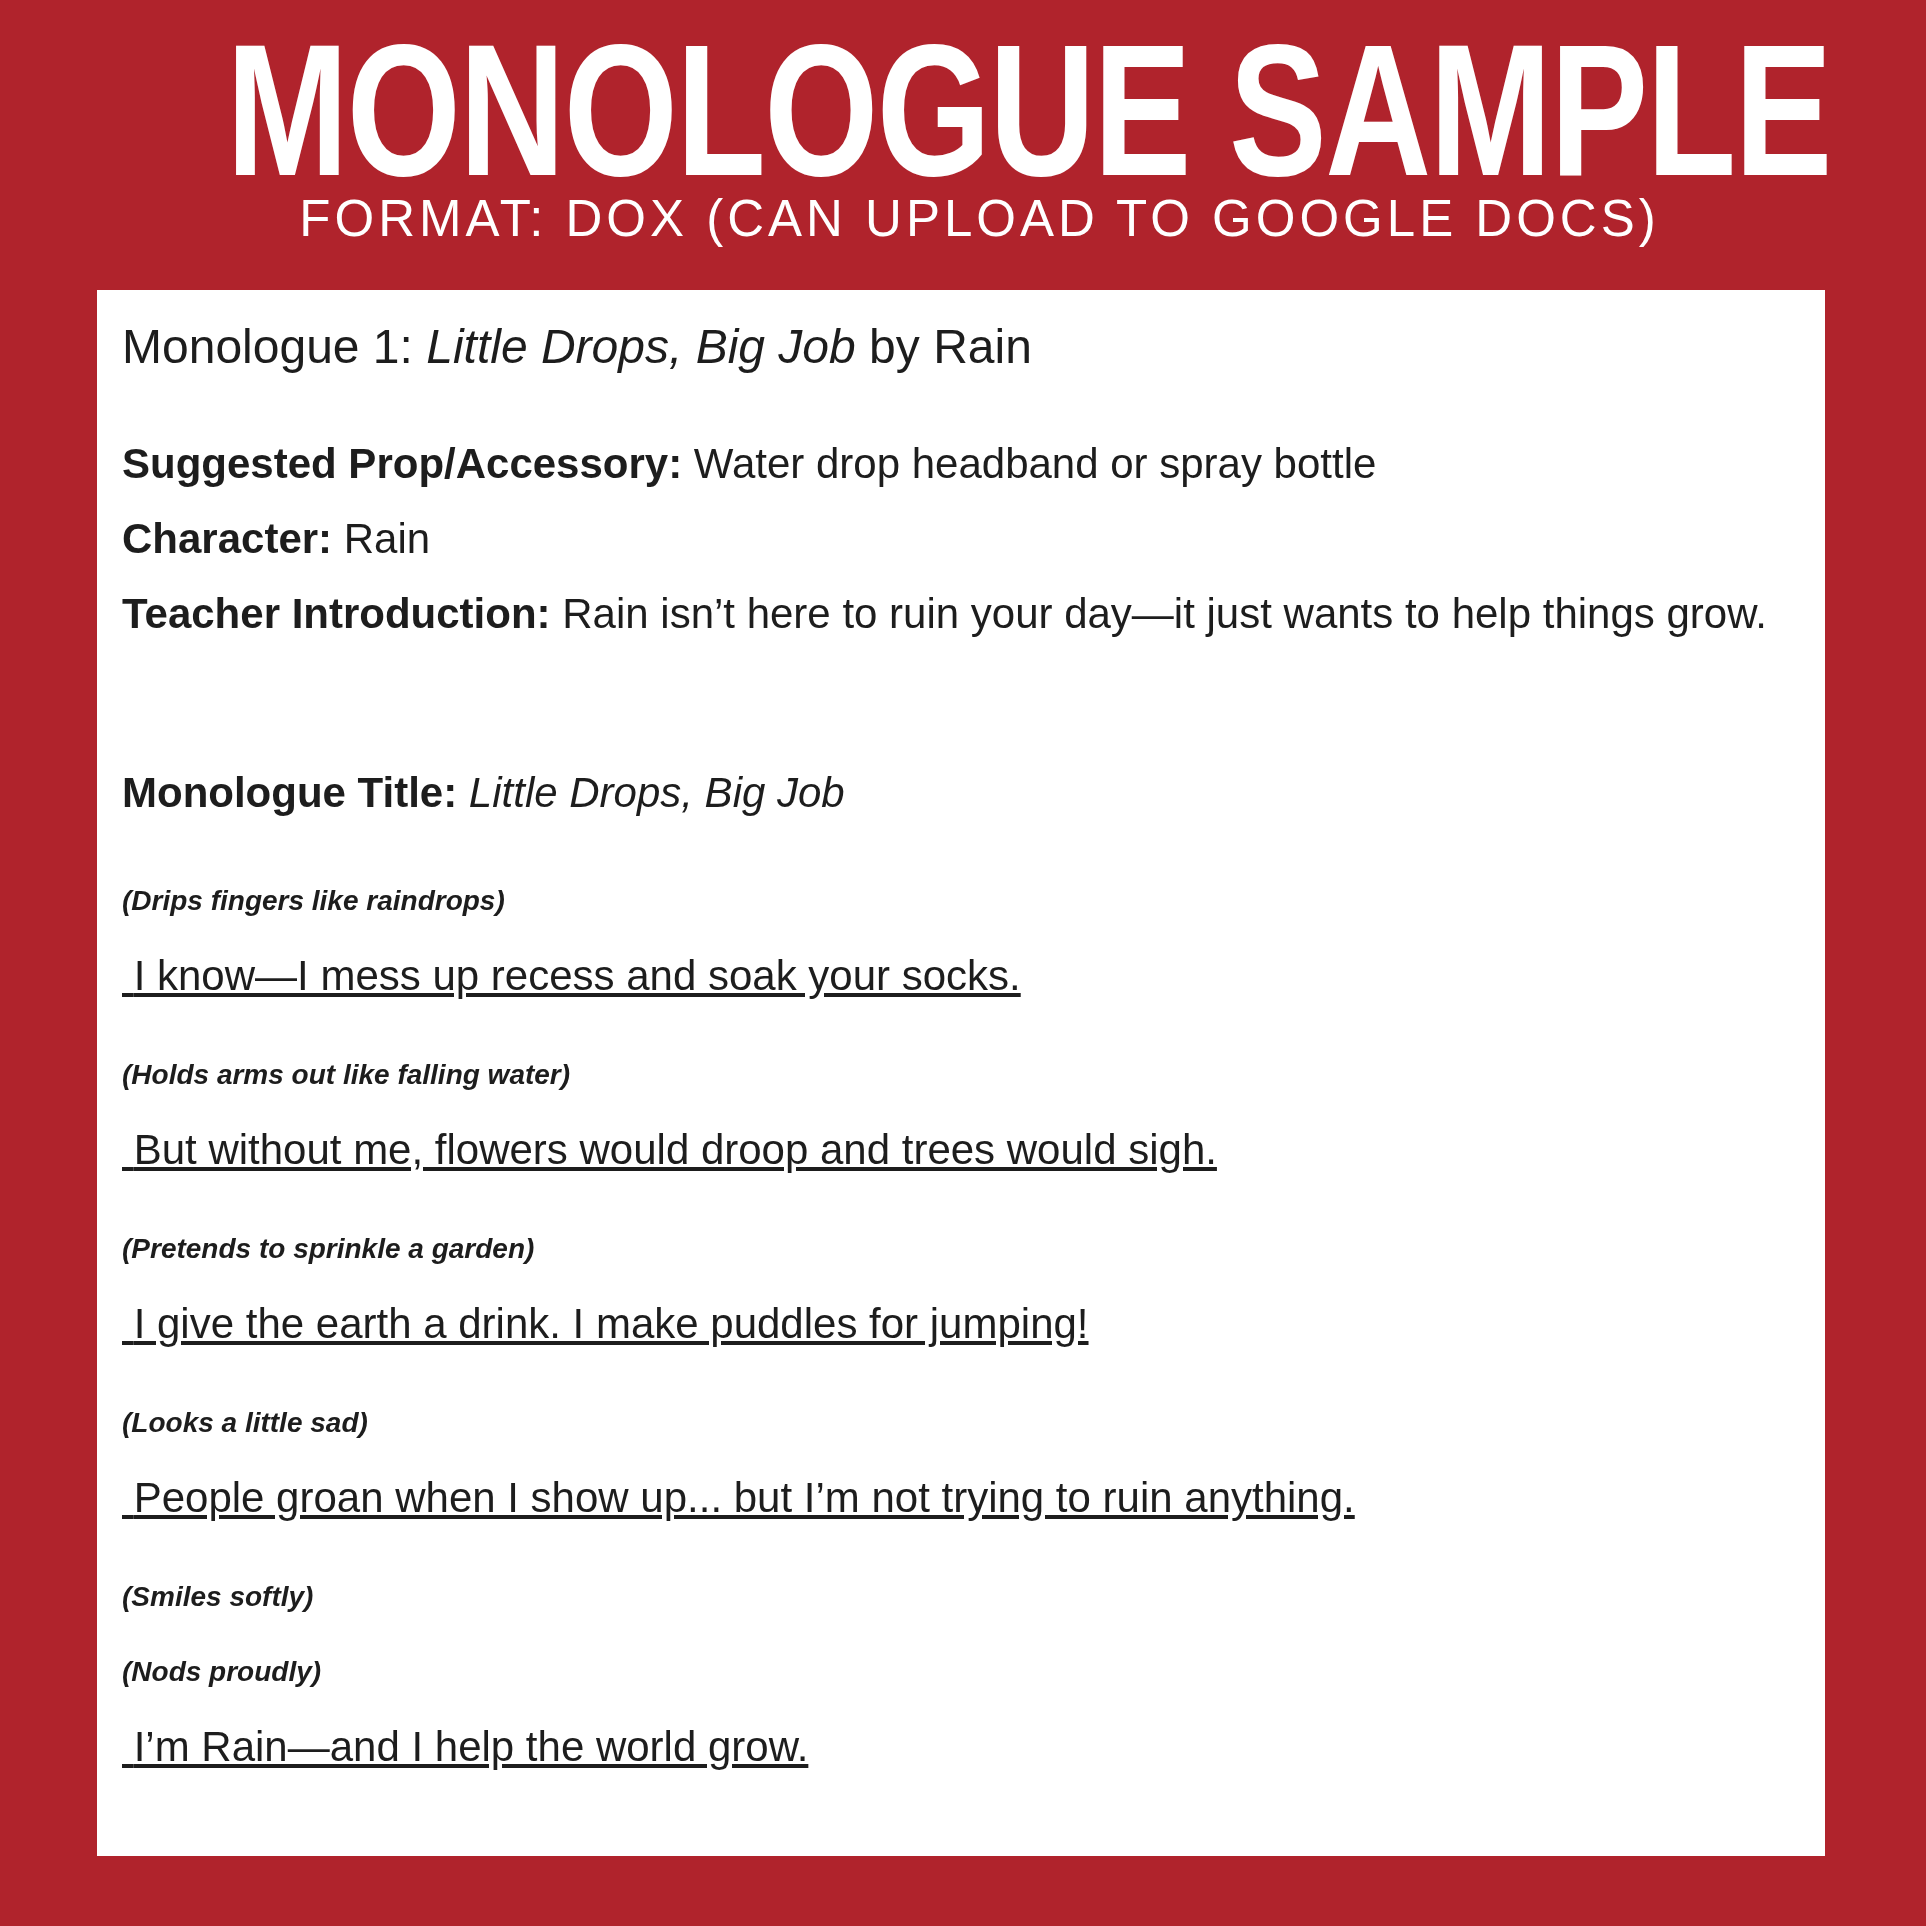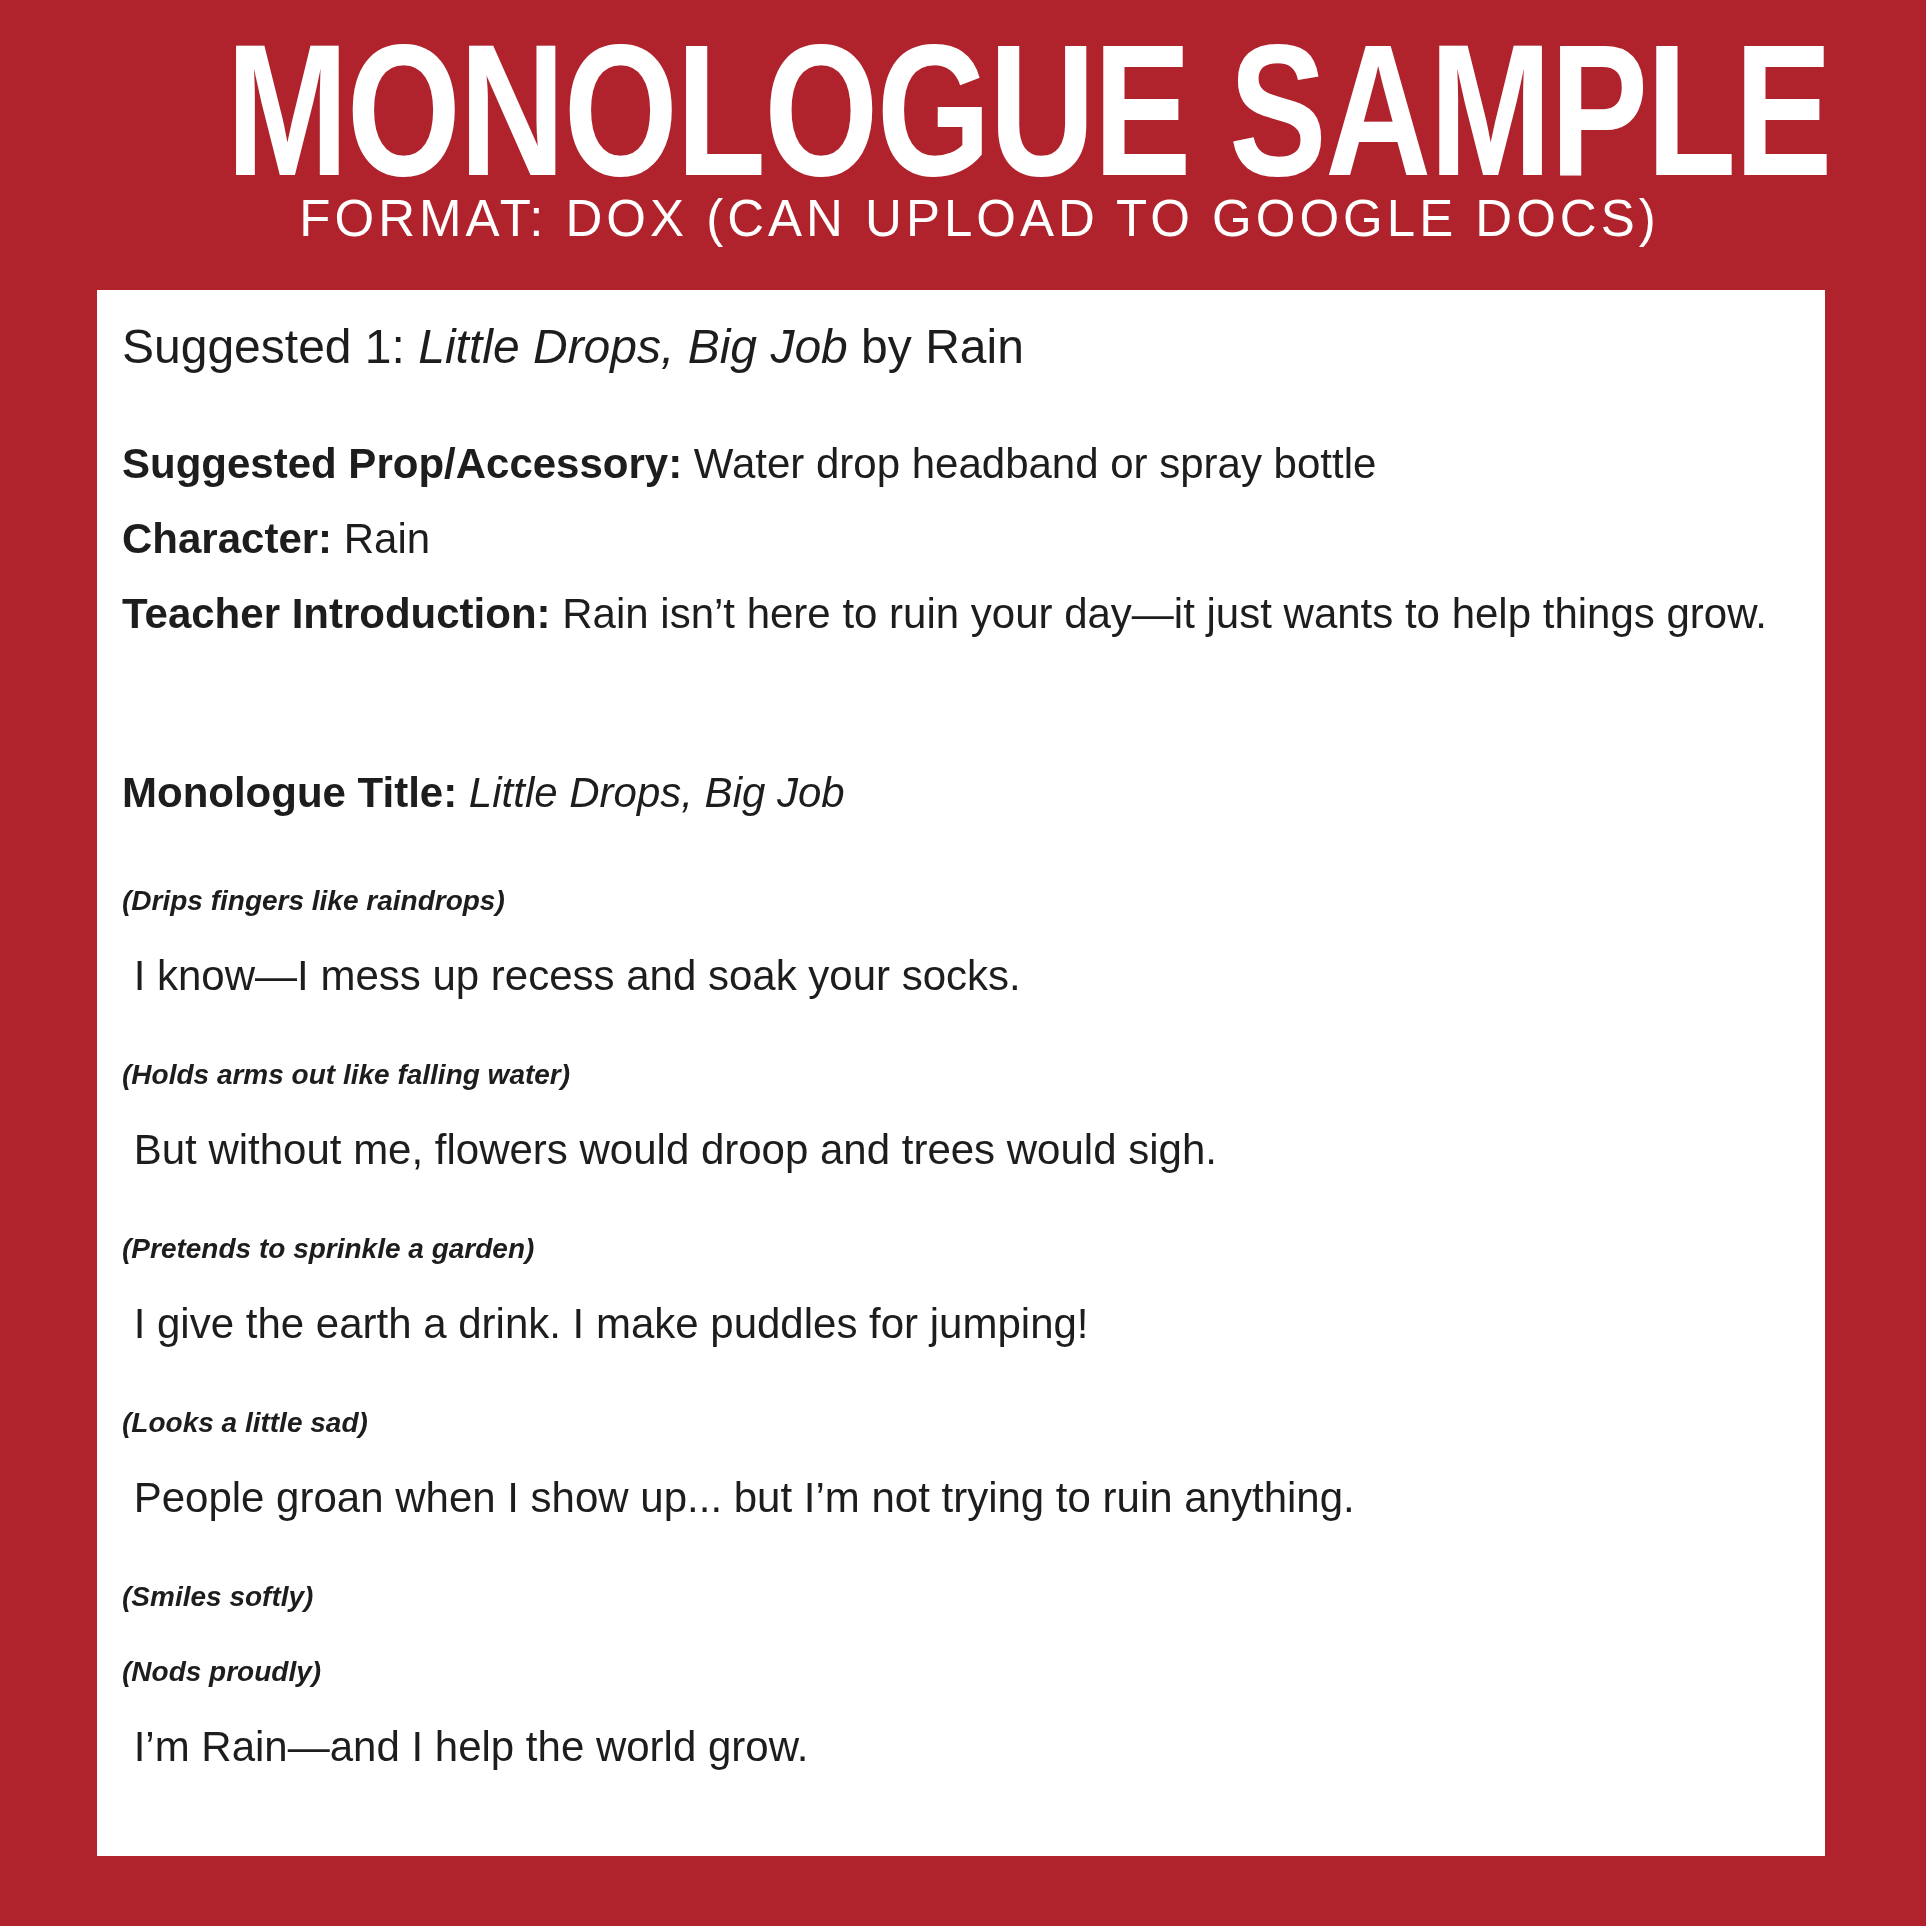--- a/index.html
+++ b/index.html
@@ -64,33 +64,34 @@
   .direction {
     margin: 0 0 27px 0;
     font-size: 28px; line-height: 48px;
     font-weight: bold; font-style: italic;
     white-space: pre-wrap;
   }
   .dialogue {
     margin: 0 0 51px 0;
     font-size: 42px; line-height: 48px;
     white-space: pre-wrap;
+    text-decoration: underline;
   }
 </style>
 </head>
 <body>
 
 <div class="poster-header">
   <h1 class="poster-title"><span class="squeeze">MONOLOGUE SAMPLE</span></h1>
   <div class="poster-subtitle">FORMAT: DOX (CAN UPLOAD TO GOOGLE DOCS)</div>
 </div>
 
 <div class="paper">
 
-  <h2 class="doc-heading"><span>Suggested 1: </span><span class="italic">Little Drops, Big Job</span><span> by Rain</span></h2>
+  <h2 class="doc-heading"><span>Monologue 1: </span><span class="italic">Little Drops, Big Job</span><span> by Rain</span></h2>
 
   <p class="p"><span class="label">Suggested Prop/Accessory:</span><span> Water drop headband or spray bottle</span></p>
 
   <p class="p"><span class="label">Character:</span><span> Rain</span></p>
 
   <p class="p gap-xl"><span class="label">Teacher Introduction:</span><span> Rain isn’t here to ruin your day—it just wants to help things grow.</span></p>
 
   <p class="p gap-lg"><span class="label">Monologue Title:</span><span class="italic"> Little Drops, Big Job</span></p>
 
   <p class="direction">(Drips fingers like raindrops)</p>

